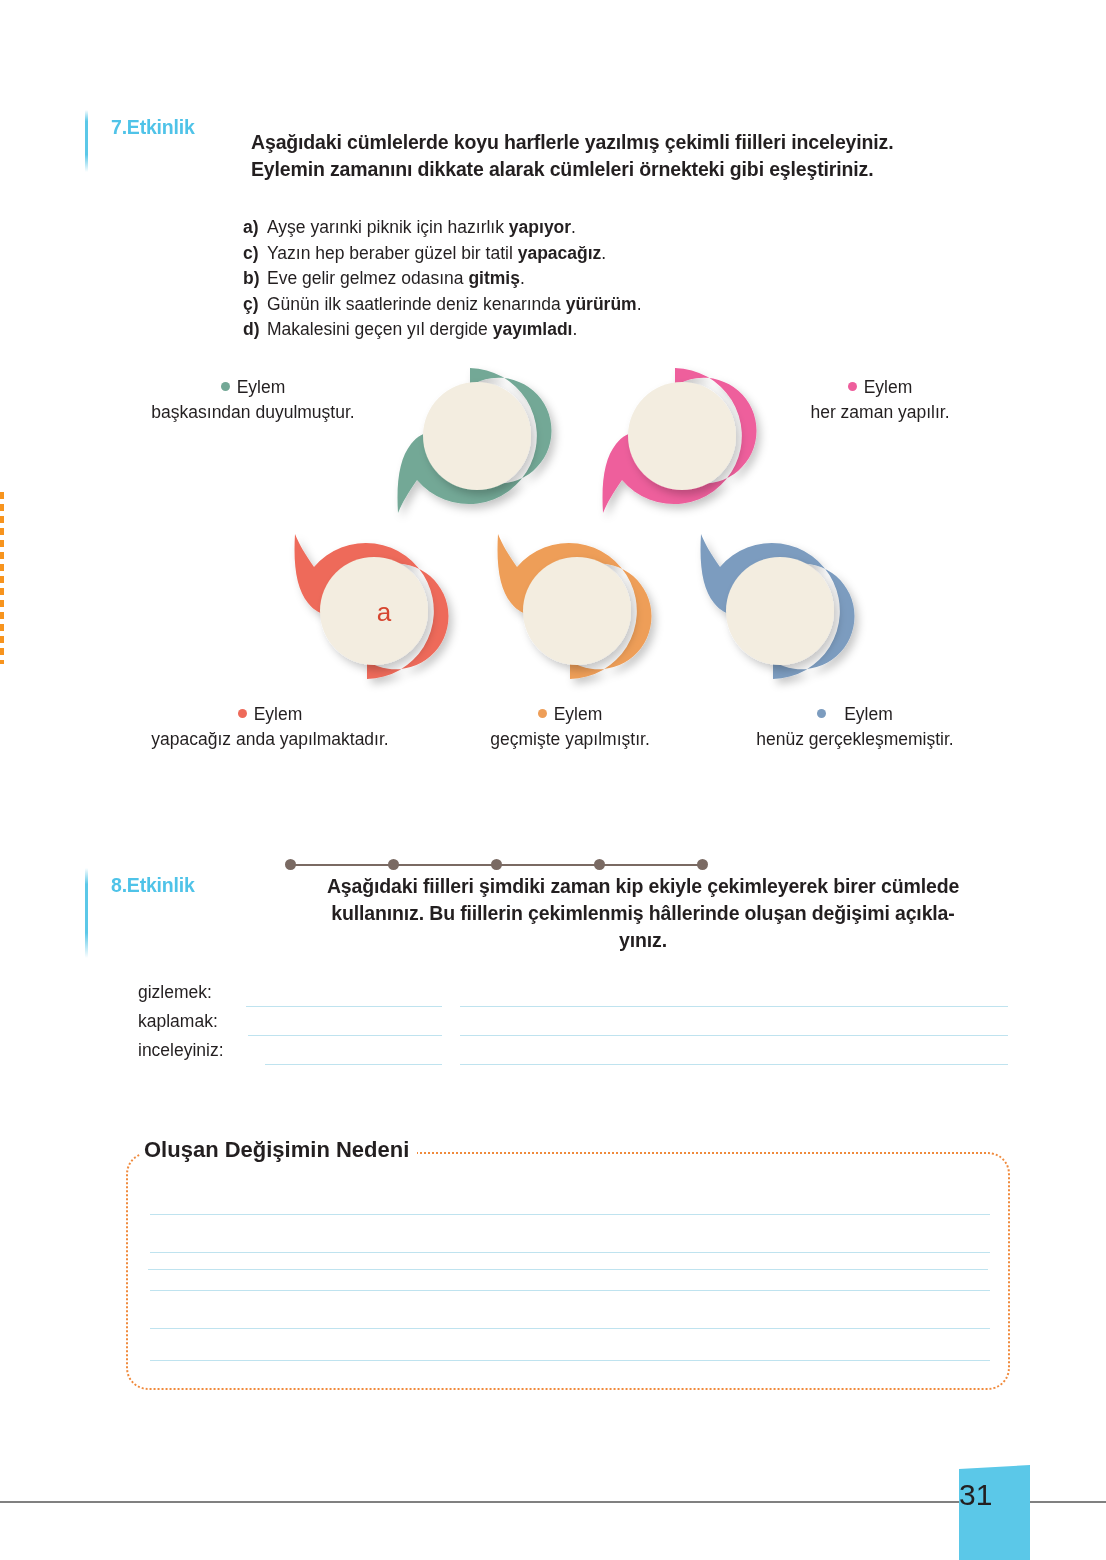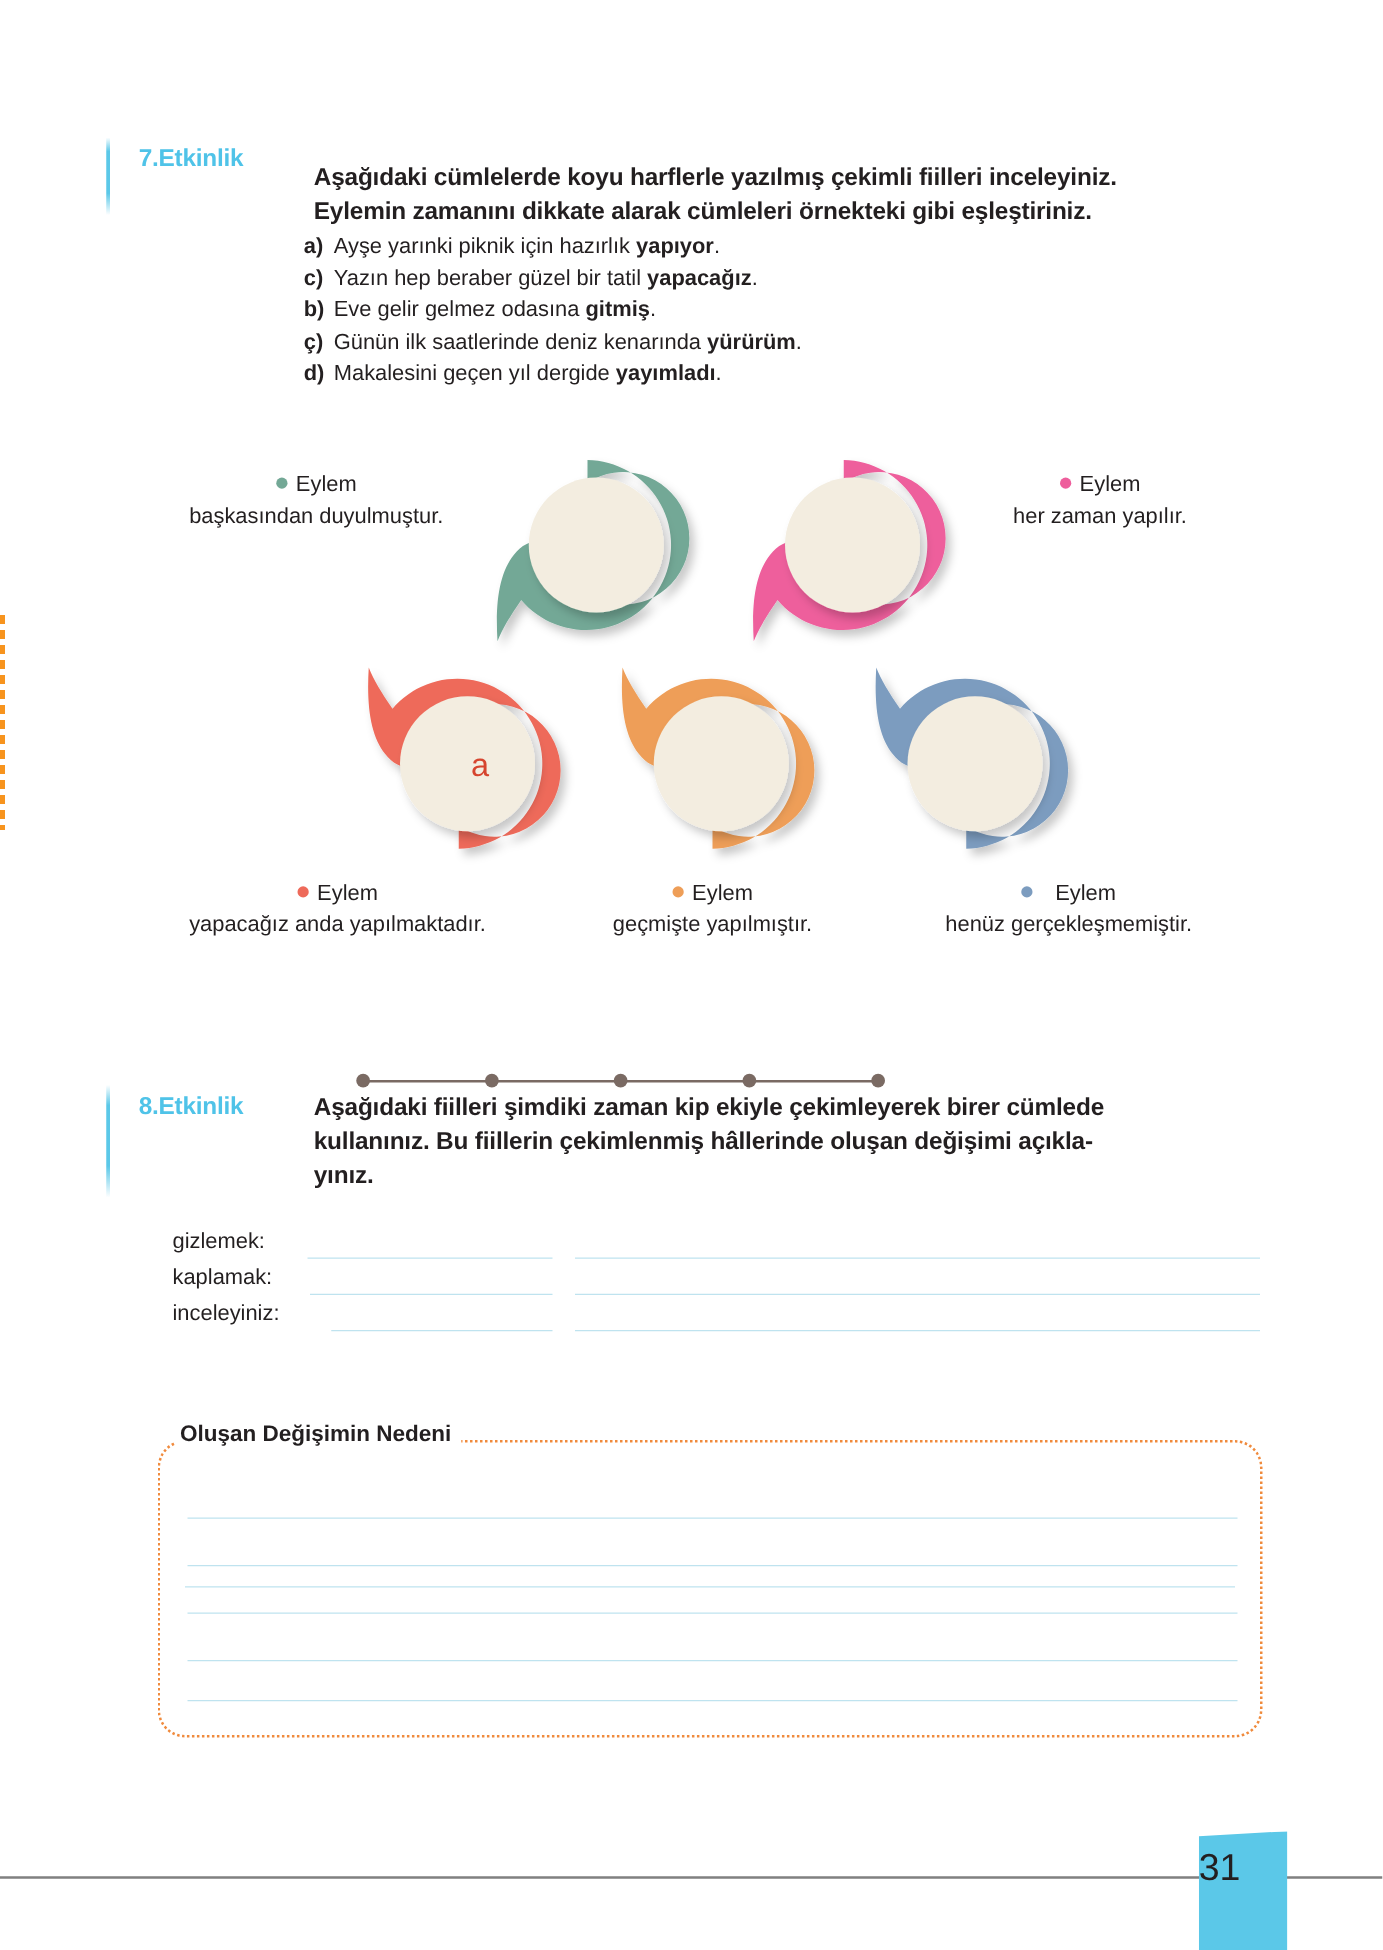--- a/index.html
+++ b/index.html
@@ -26,21 +26,21 @@
     position:absolute;left:26px;top:6px;
     color:#4FC3E8;font-weight:bold;font-size:19.5px;letter-spacing:-0.2px;
     white-space:nowrap;
   }
   .act-text{
     position:absolute;font-weight:bold;font-size:19.5px;line-height:27px;
     color:#231f20;letter-spacing:-0.15px;
   }
 
   
-  .sent-list{position:absolute;left:243px;top:184px;width:700px;}
+  .sent-list{position:absolute;left:243px;top:215px;width:700px;}
   .sent{font-size:17.5px;line-height:25.6px;color:#231f20;white-space:nowrap;}
   .sent .lbl{font-weight:bold;display:inline-block;width:24px;}
   .sent b{font-weight:bold;}
 
   
   .diagram{position:absolute;left:0;top:350px;width:1106px;height:410px;}
   .axis{
     position:absolute;left:288px;top:514px;width:414px;height:2px;background:#7A6A63;
   }
   .axis-dot{
@@ -75,21 +75,21 @@
   .rule-long{position:absolute;left:322px;right:0;bottom:0;height:1px;background:#BFE3EF;}
 
   
   .reason-box{
     position:absolute;left:126px;top:1152px;width:884px;height:238px;
     border:2px dotted #F08A3C;border-radius:22px;box-sizing:border-box;
   }
   .reason-title{
     position:absolute;left:140px;top:1137px;
     background:#ffffff;padding:0 8px 0 4px;
-    font-size:18px;font-weight:bold;color:#231f20;white-space:nowrap;
+    font-size:22px;font-weight:bold;color:#231f20;white-space:nowrap;
   }
   .reason-line{position:absolute;left:148px;width:840px;height:1px;background:#BFE3EF;}
 
   
   .footer-rule{position:absolute;left:0;top:1501px;width:1106px;height:2px;background:#808080;}
   .pagebox{
     position:absolute;left:959px;top:1465px;width:71px;height:100px;
     background:#5BC8E8;
     clip-path:polygon(0% 4%, 100% 0%, 100% 100%, 0% 100%);
   }
@@ -215,21 +215,21 @@
     <div class="cap" style="left:700px;top:352px;width:310px;">
       <span class="l1"><span class="bullet" style="background:#7C9CBF;margin-right:18px;"></span><span>Eylem</span></span>
       <span class="l2">henüz gerçekleşmemiştir.</span>
     </div>
 
   </div>
 
   <div class="activity" style="left:85px;top:868px;width:920px;height:90px;">
     <div class="act-bar"></div>
     <div class="act-tag">8.Etkinlik</div>
-    <div class="act-text" style="left:166px;top:5px;width:760px;">
+    <div class="act-text" style="left:178px;top:5px;width:760px;text-align:center;">
       <span style="display: block;">Aşağıdaki fiilleri şimdiki zaman kip ekiyle çekimleyerek birer cümlede</span>
       <span style="display: block;">kullanınız. Bu fiillerin çekimlenmiş hâllerinde oluşan değişimi açıkla-</span>
       <span style="display: block;">yınız.</span>
     </div>
   </div>
 
   <div class="verbs">
       <div class="verb-row">
         <span class="verb-label">gizlemek:</span>
         <span class="rule-short" style="left: 108px; width: 196px;"></span>

